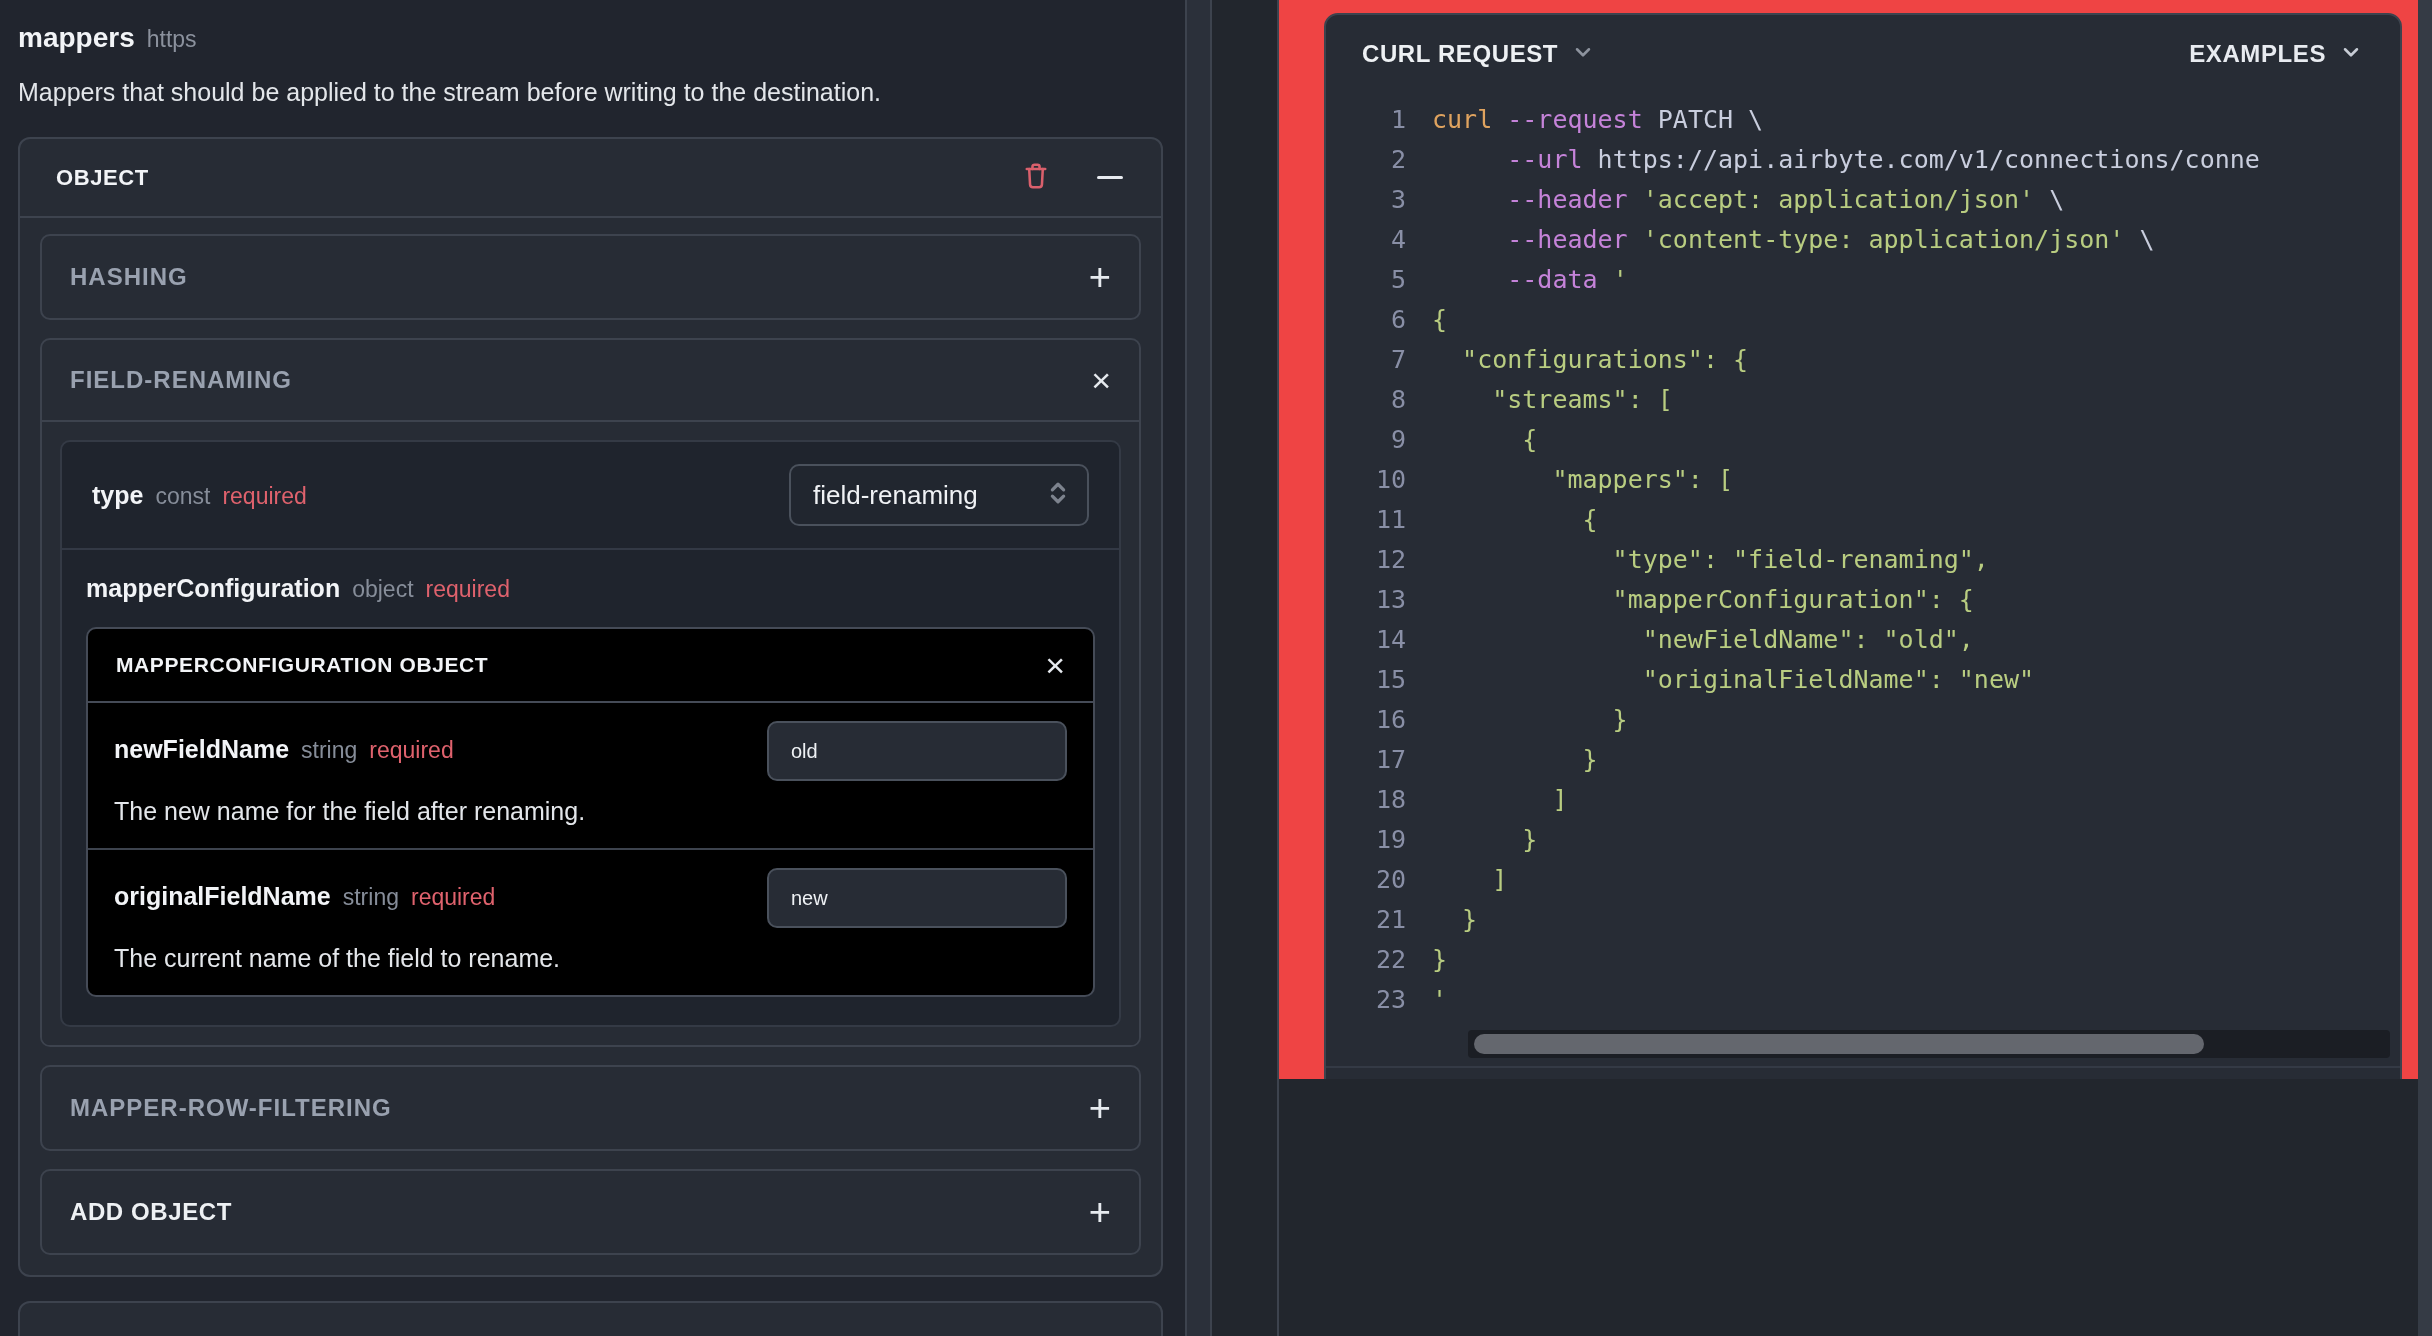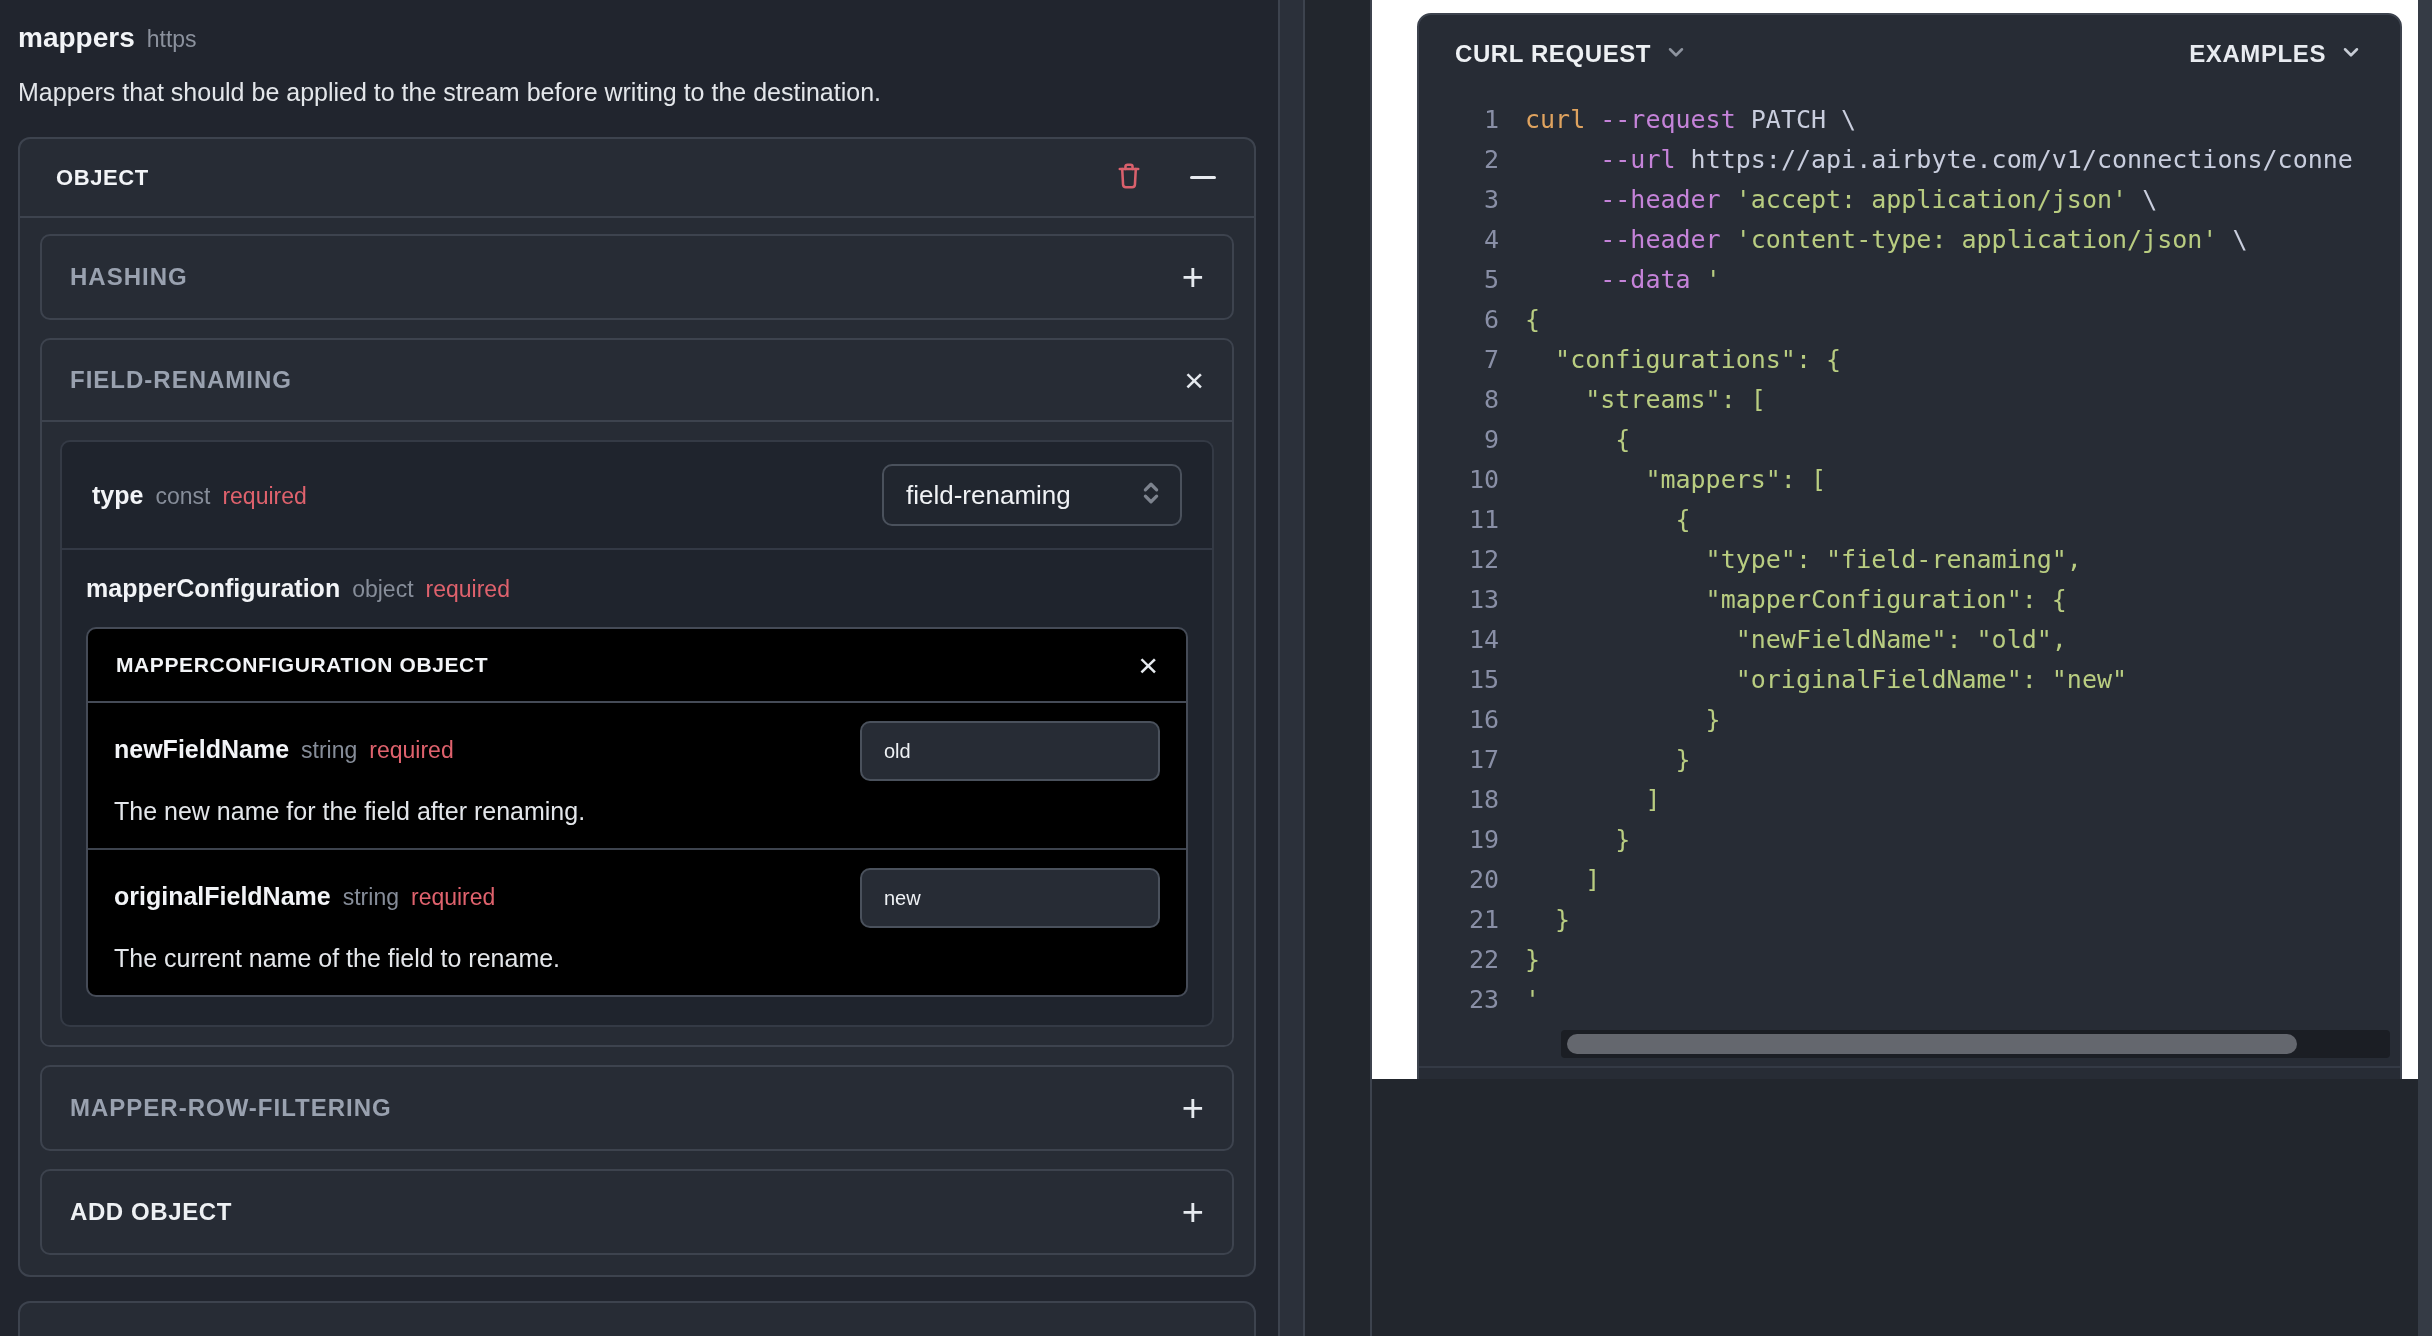--- a/index.html
+++ b/index.html
@@ -2,24 +2,24 @@
 <html><head>
 <meta charset="utf-8">
 <style>
   * { margin:0; padding:0; box-sizing:border-box; }
   html,body { width:2432px; height:1336px; overflow:hidden; }
   body {
     font-family:"Liberation Sans","DejaVu Sans",sans-serif;
     background:#22262d; color:#eef1f4; display:flex;
   }
   
-  .left-col   { width:1280px; height:1336px; background:#21252e; padding:14px 22px 0 18px; border-right:2px solid #3d434e; overflow:hidden; }
+  .left-col   { width:1187px; height:1336px; background:#21252e; padding:14px 22px 0 18px; border-right:2px solid #3d434e; overflow:hidden; }
   .col-scrollbar { width:25px; height:1336px; background:#2b303a; border-right:2px solid #3d434e; }
   .gutter     { width:67px; height:1336px; background:#22262d; border-right:2px solid #3d434e; }
-  .right-col  { flex:1; height:1079px; background:#ffffff; padding:13px 16px 0 45px; overflow:hidden; }
+  .right-col  { flex:1; height:1079px; background:#ef4444; padding:13px 16px 0 45px; overflow:hidden; }
   .page-scrollbar { width:14px; height:1336px; background:#353b45; }
 
   
   .field-heading { display:flex; align-items:baseline; gap:12px; margin:8px 0 24px 0; }
   .field-heading .fname { font-size:28px; font-weight:700; color:#f2f4f7; }
   .field-heading .ftype { font-size:23px; color:#8b919d; }
   .field-desc { font-size:25px; color:#e3e6ea; margin-bottom:30px; }
 
   .outer-card { border:2px solid #3d434e; border-radius:12px; background:#272c35; }
   .outer-header { display:flex; align-items:center; justify-content:space-between;

